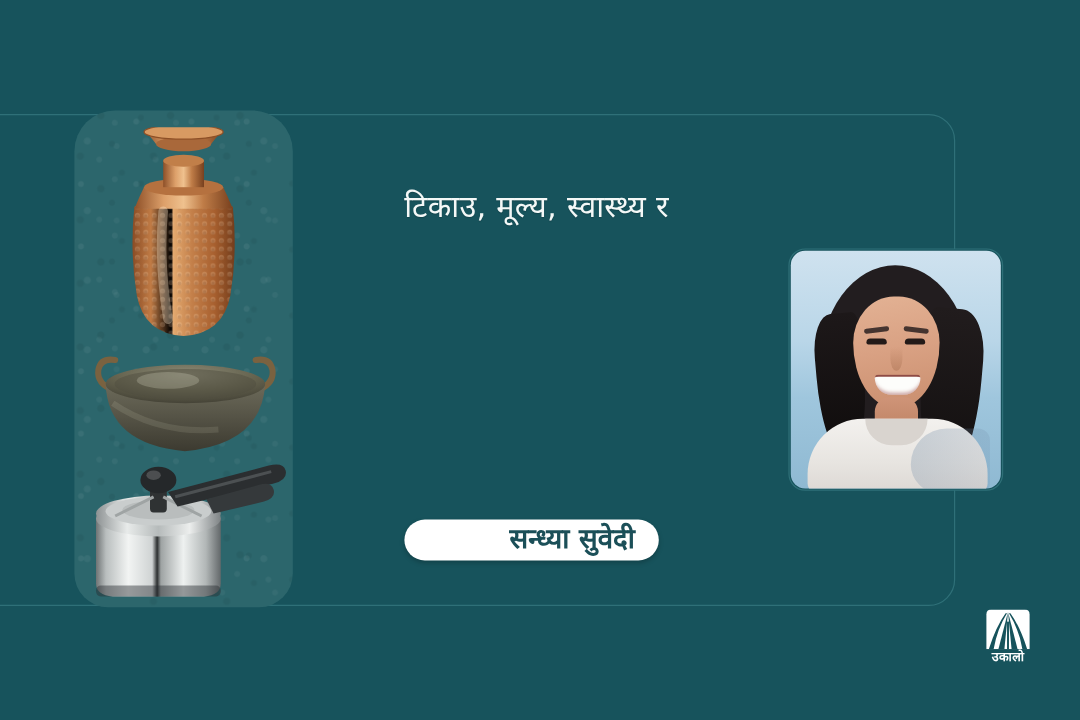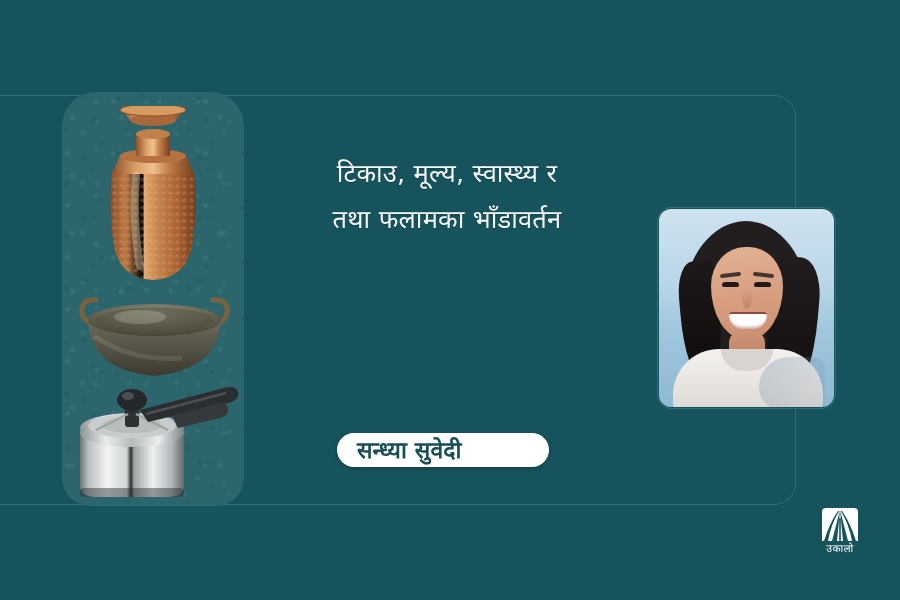--- a/index.html
+++ b/index.html
@@ -68,21 +68,21 @@
     text-shadow:0 1px 1px rgba(0,0,0,.18);
   }
   #quote .line{display:block;white-space:nowrap;}
 
   
   #name-badge{
     position:absolute;left:337px;top:433px;
     min-width:212px;height:34px;
     background:#ffffff;
     border-radius:17px;
-    display:flex;align-items:center;justify-content:flex-start;
+    display:flex;align-items:center;justify-content:flex-end;
     padding:0 20px;box-sizing:border-box;
     box-shadow:0 2px 4px rgba(0,0,0,.22);
   }
   #name-badge span{
     color:#1b4f58;font-size:23px;font-weight:bold;line-height:1;
     white-space:nowrap;
   }
 
   
   #portrait-frame{
@@ -162,21 +162,21 @@
     border-radius:30px 10px 8px 24px;
   }
 
   
   #logo{
     position:absolute;left:818px;top:508px;width:44px;height:46px;
   }
   #logo .mark{display:block;}
   #logo .logo-text{
     display:block;text-align:center;color:#ffffff;
-    font-size:10.5px;line-height:12px;margin-top:1px;font-weight:normal;
+    font-size:10.5px;line-height:12px;margin-top:1px;font-weight:bold;
     letter-spacing:.3px;
   }
 </style>
 </head>
 <body>
 
 <div id="card">
 
   <div id="deco-frame"></div>
 
@@ -286,21 +286,20 @@
       <path d="M74 40 L158 18 Q170 15 172 22 Q174 30 162 33 L82 52 Z" fill="#2b2e30"></path>
       <path d="M80 44 L160 23" stroke="#4c5052" stroke-width="2.5" fill="none"></path>
       <path d="M106 46 L150 34 Q160 31 162 38 Q164 45 154 48 L112 58 Z" fill="#35393b"></path>
 
       <rect x="14" y="118" width="104" height="9" rx="4" fill="rgba(40,45,48,.45)"></rect>
     </svg>
   </div>
 
   <div id="quote">
     <span class="line">टिकाउ, मूल्य, स्वास्थ्य र</span>
-    <span class="line">तथा फलामका भाँडावर्तन</span>
   </div>
 
   <div id="name-badge">
     <span>सन्ध्या सुवेदी</span>
   </div>
 
   <div id="portrait-frame">
     <div class="photo">
       <div class="ph-hair"></div>
       <div class="ph-hair-l"></div>

